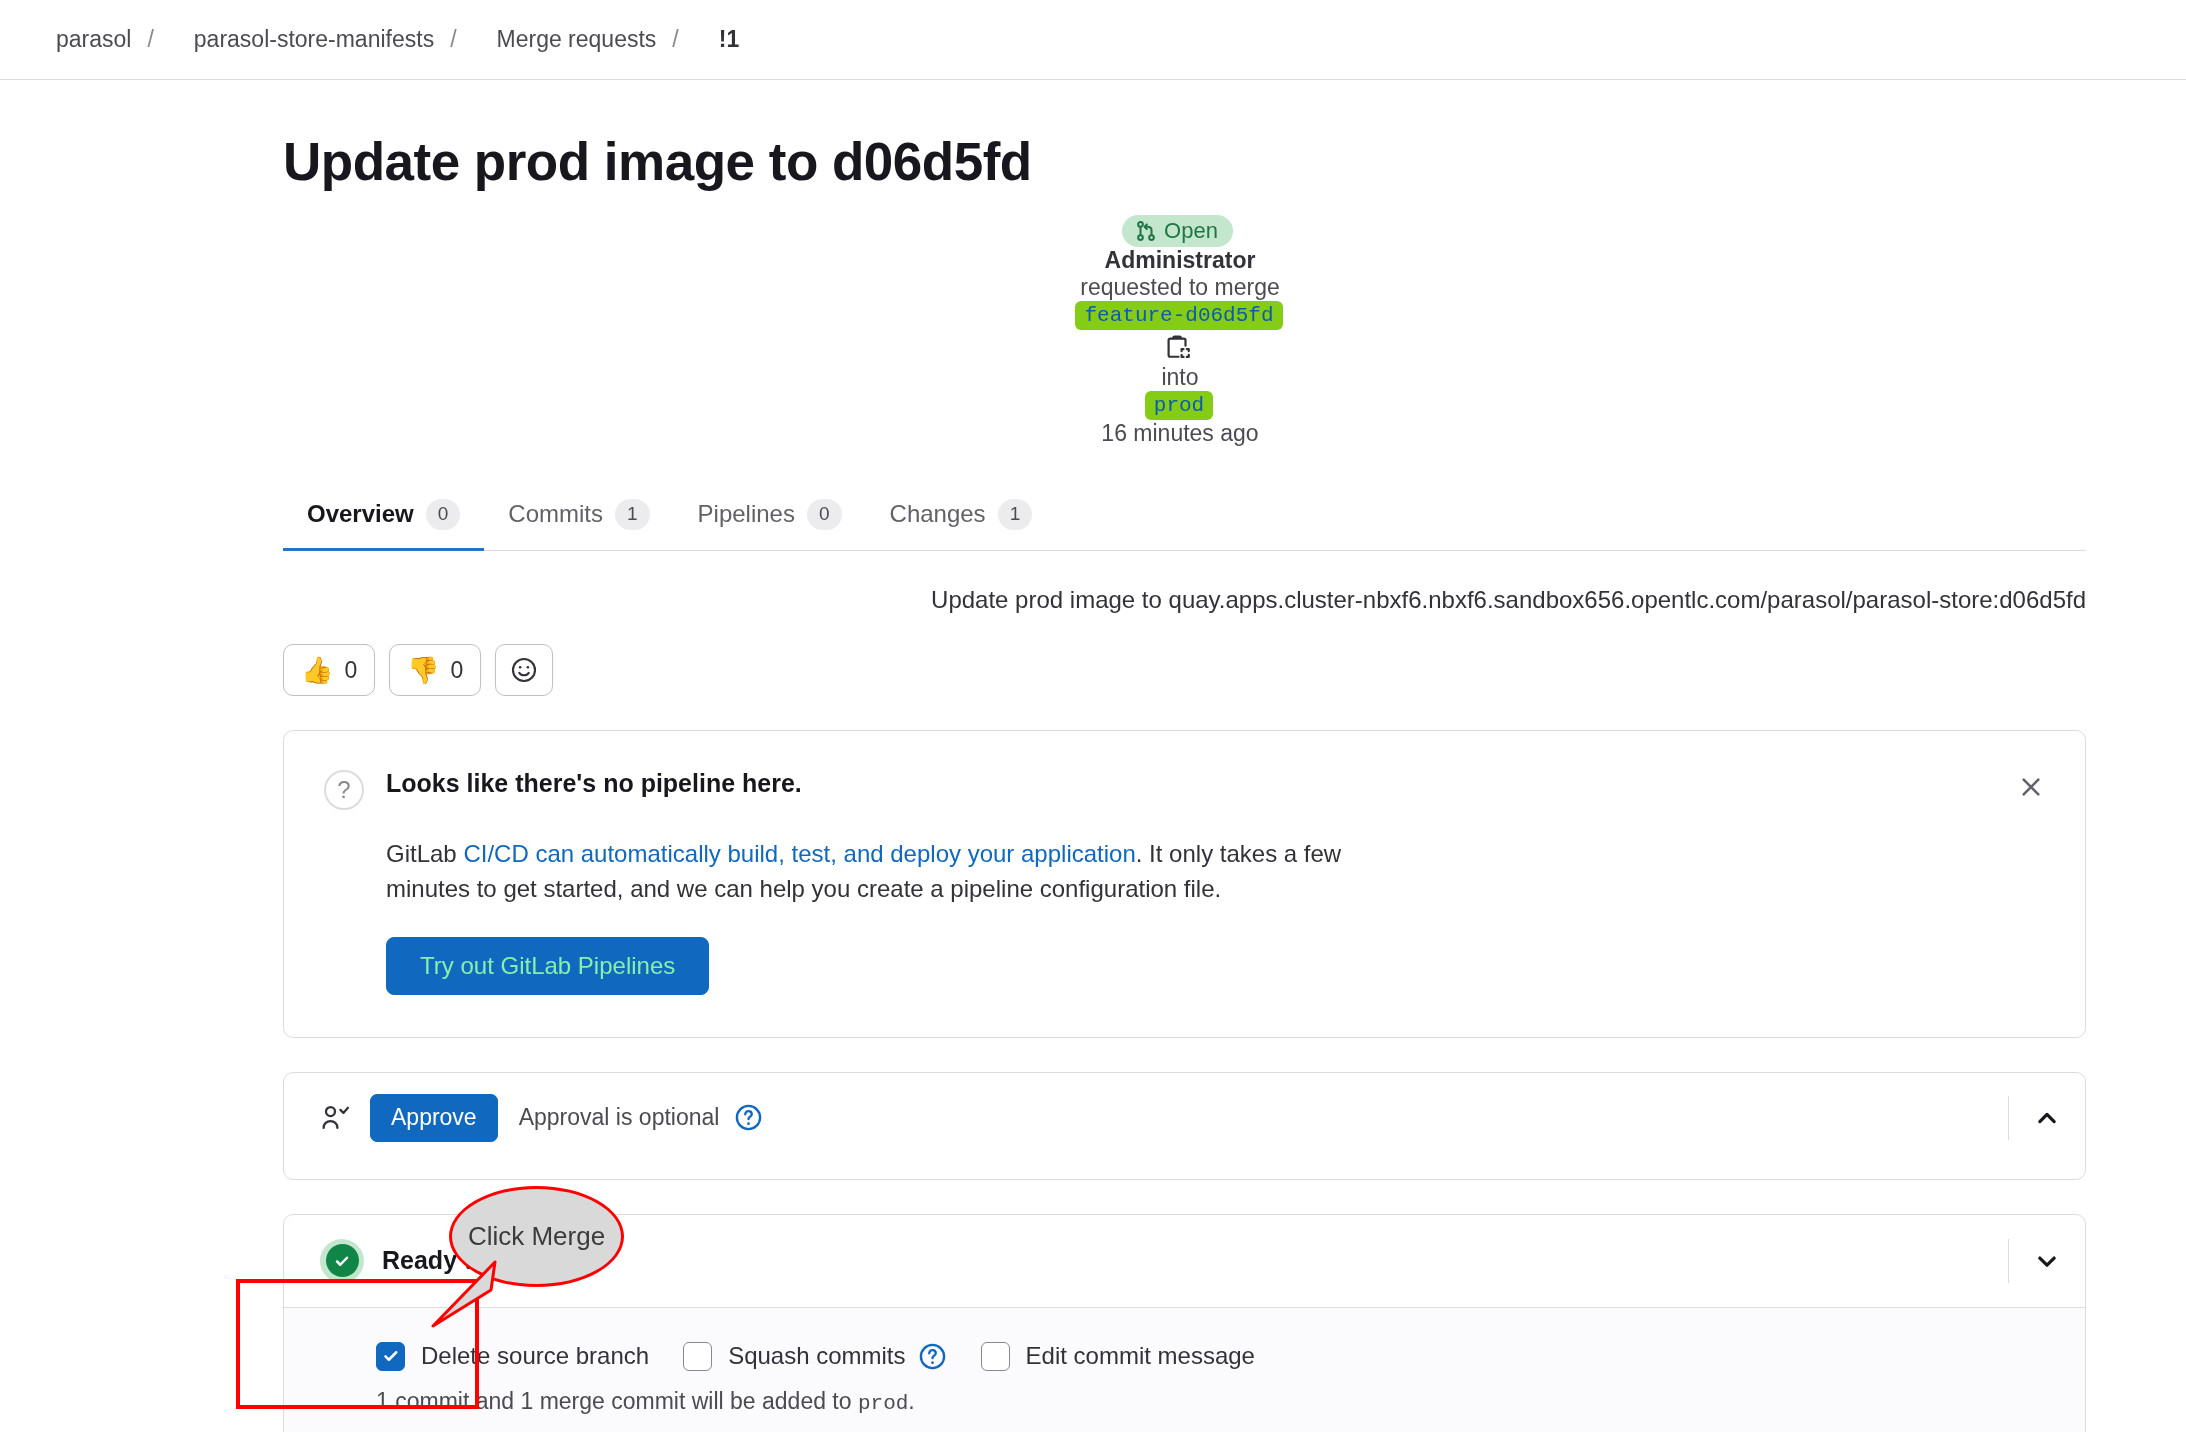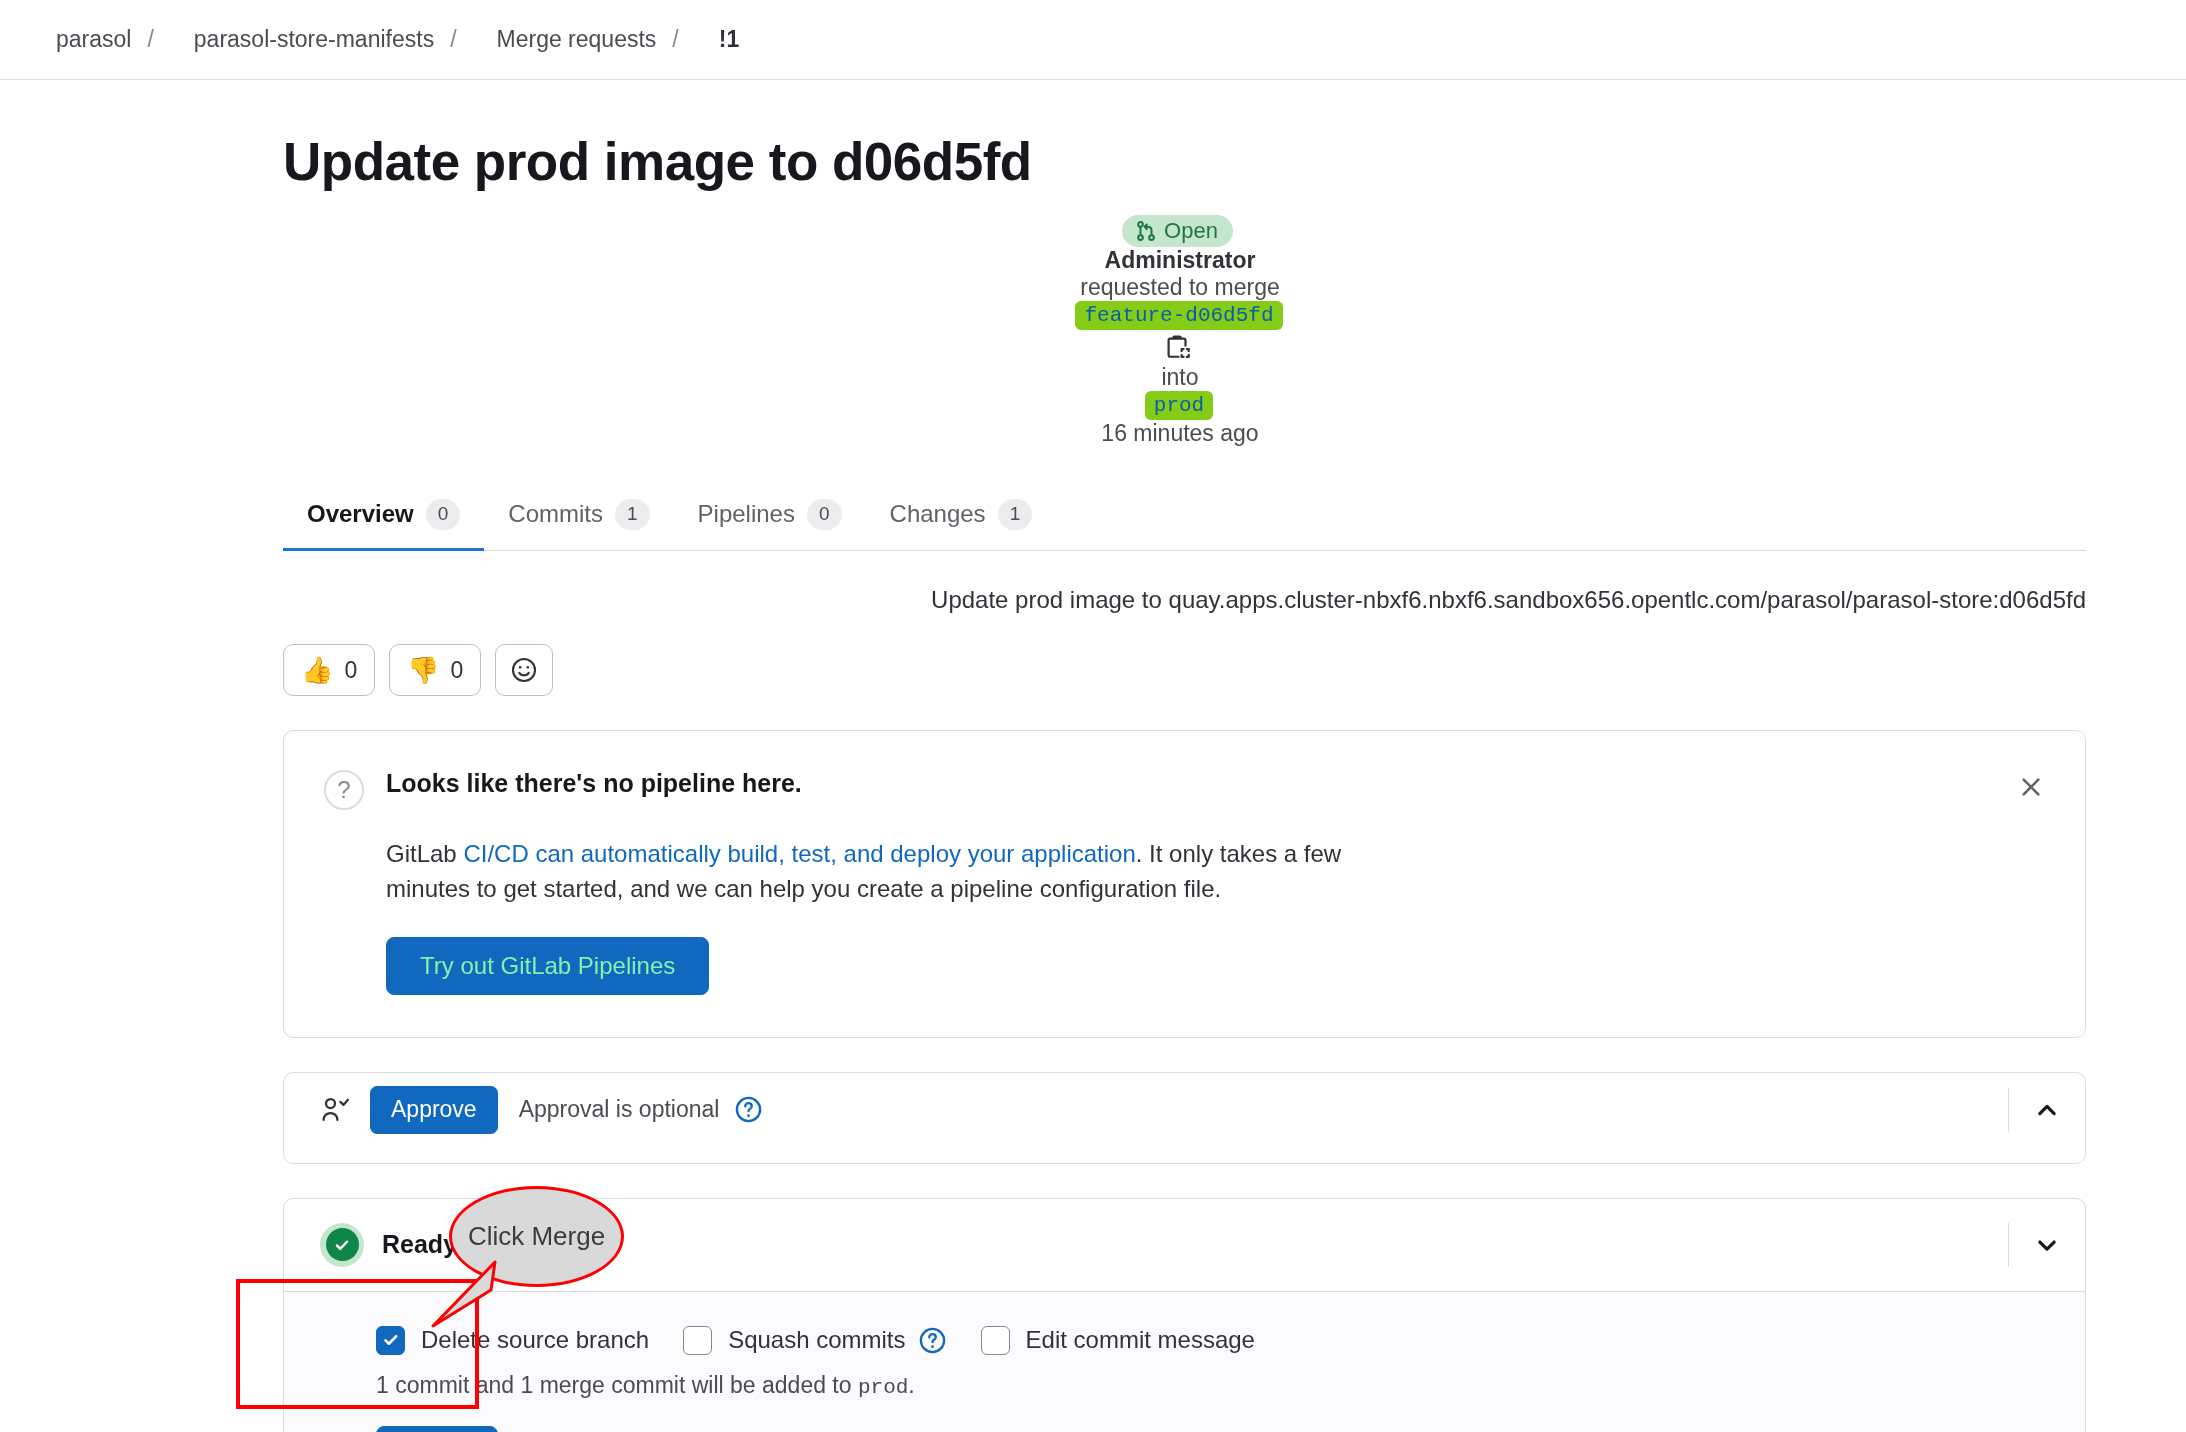--- a/index.html
+++ b/index.html
@@ -221,21 +221,21 @@
     margin: 30px 0 42px 102px;
     cursor: pointer;
     font-family: inherit;
   }
 
   
   .approve-card {
     display: flex;
     align-items: center;
     padding: 0 0 16px 36px;
-    height: 92px;
+    height: 108px;
   }
   .person-check-icon { margin-right: 20px; display: flex; align-items: center; color: #333238;}
   .btn-approve {
     background: #1068bf;
     color: #fff;
     border: 1px solid #1068bf;
     border-radius: 7px;
     font-size: 23px;
     height: 48px;
     padding: 0 20px;

